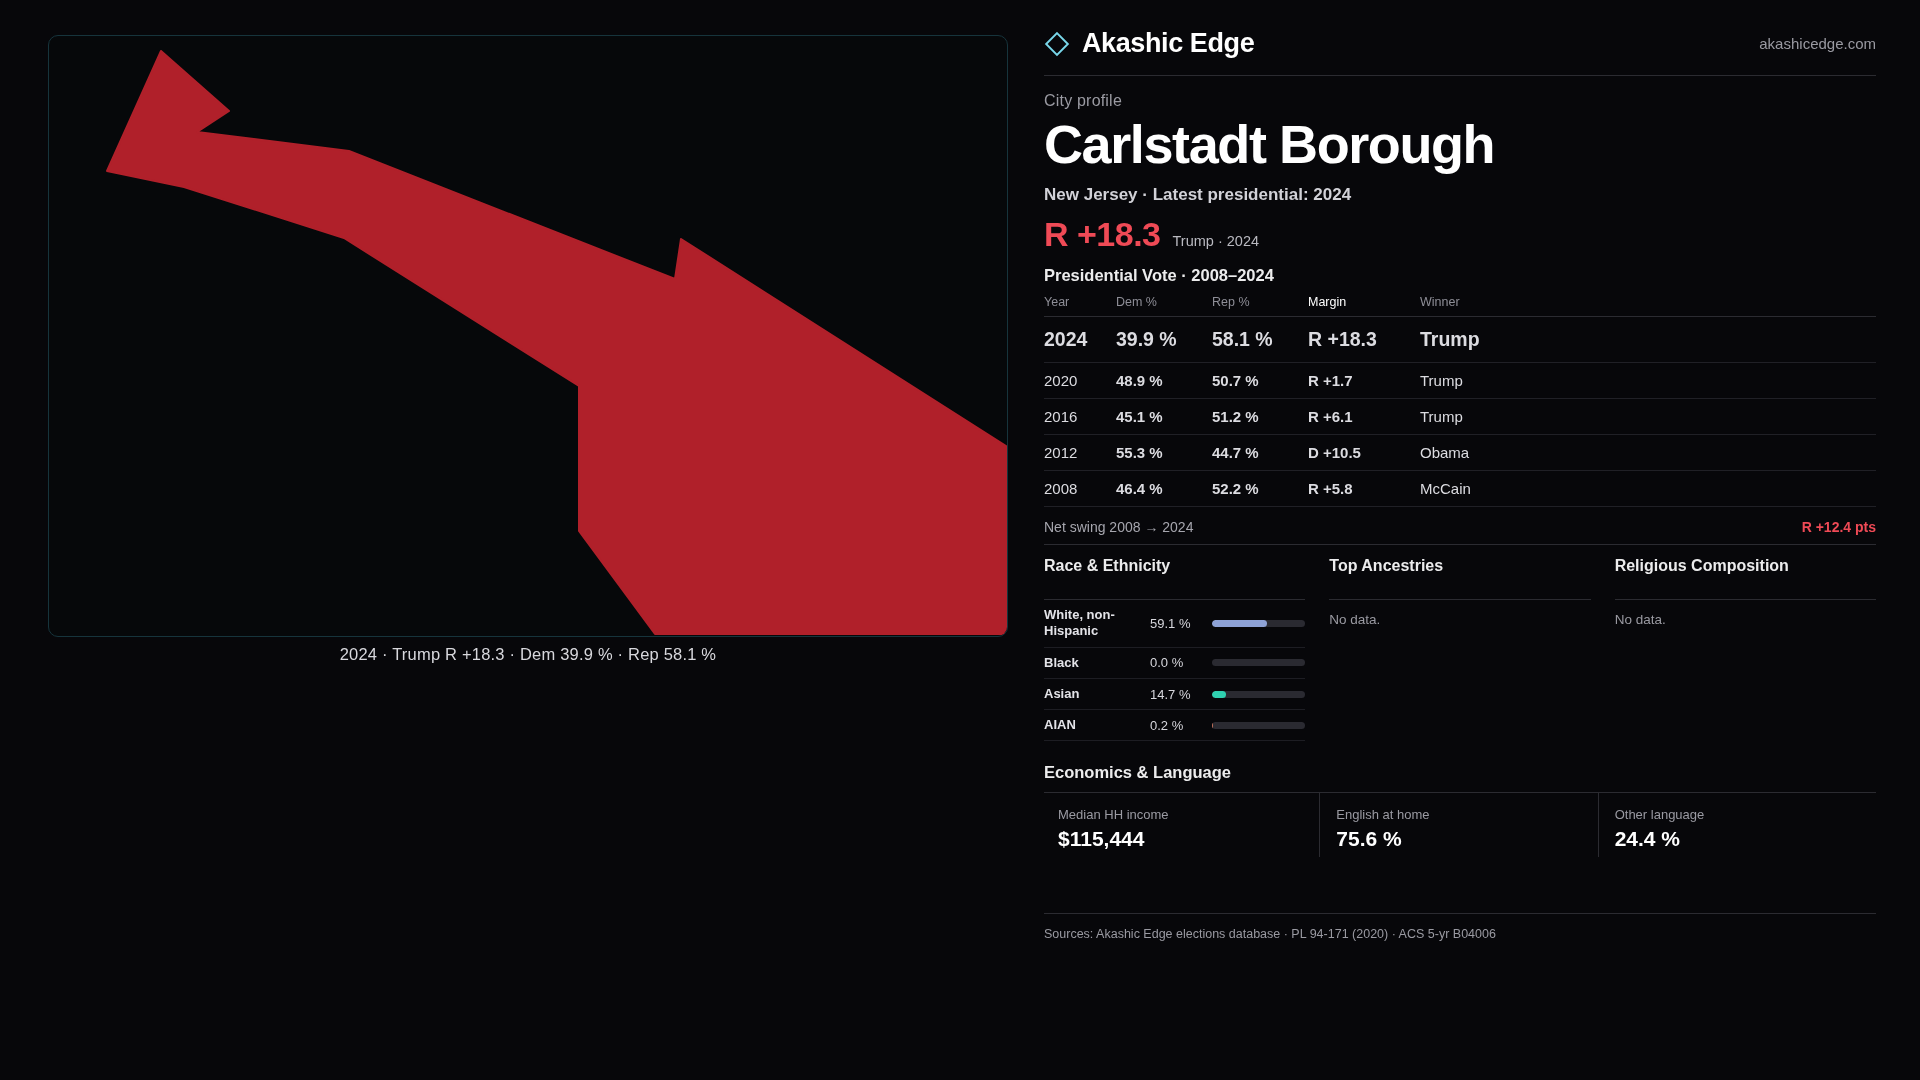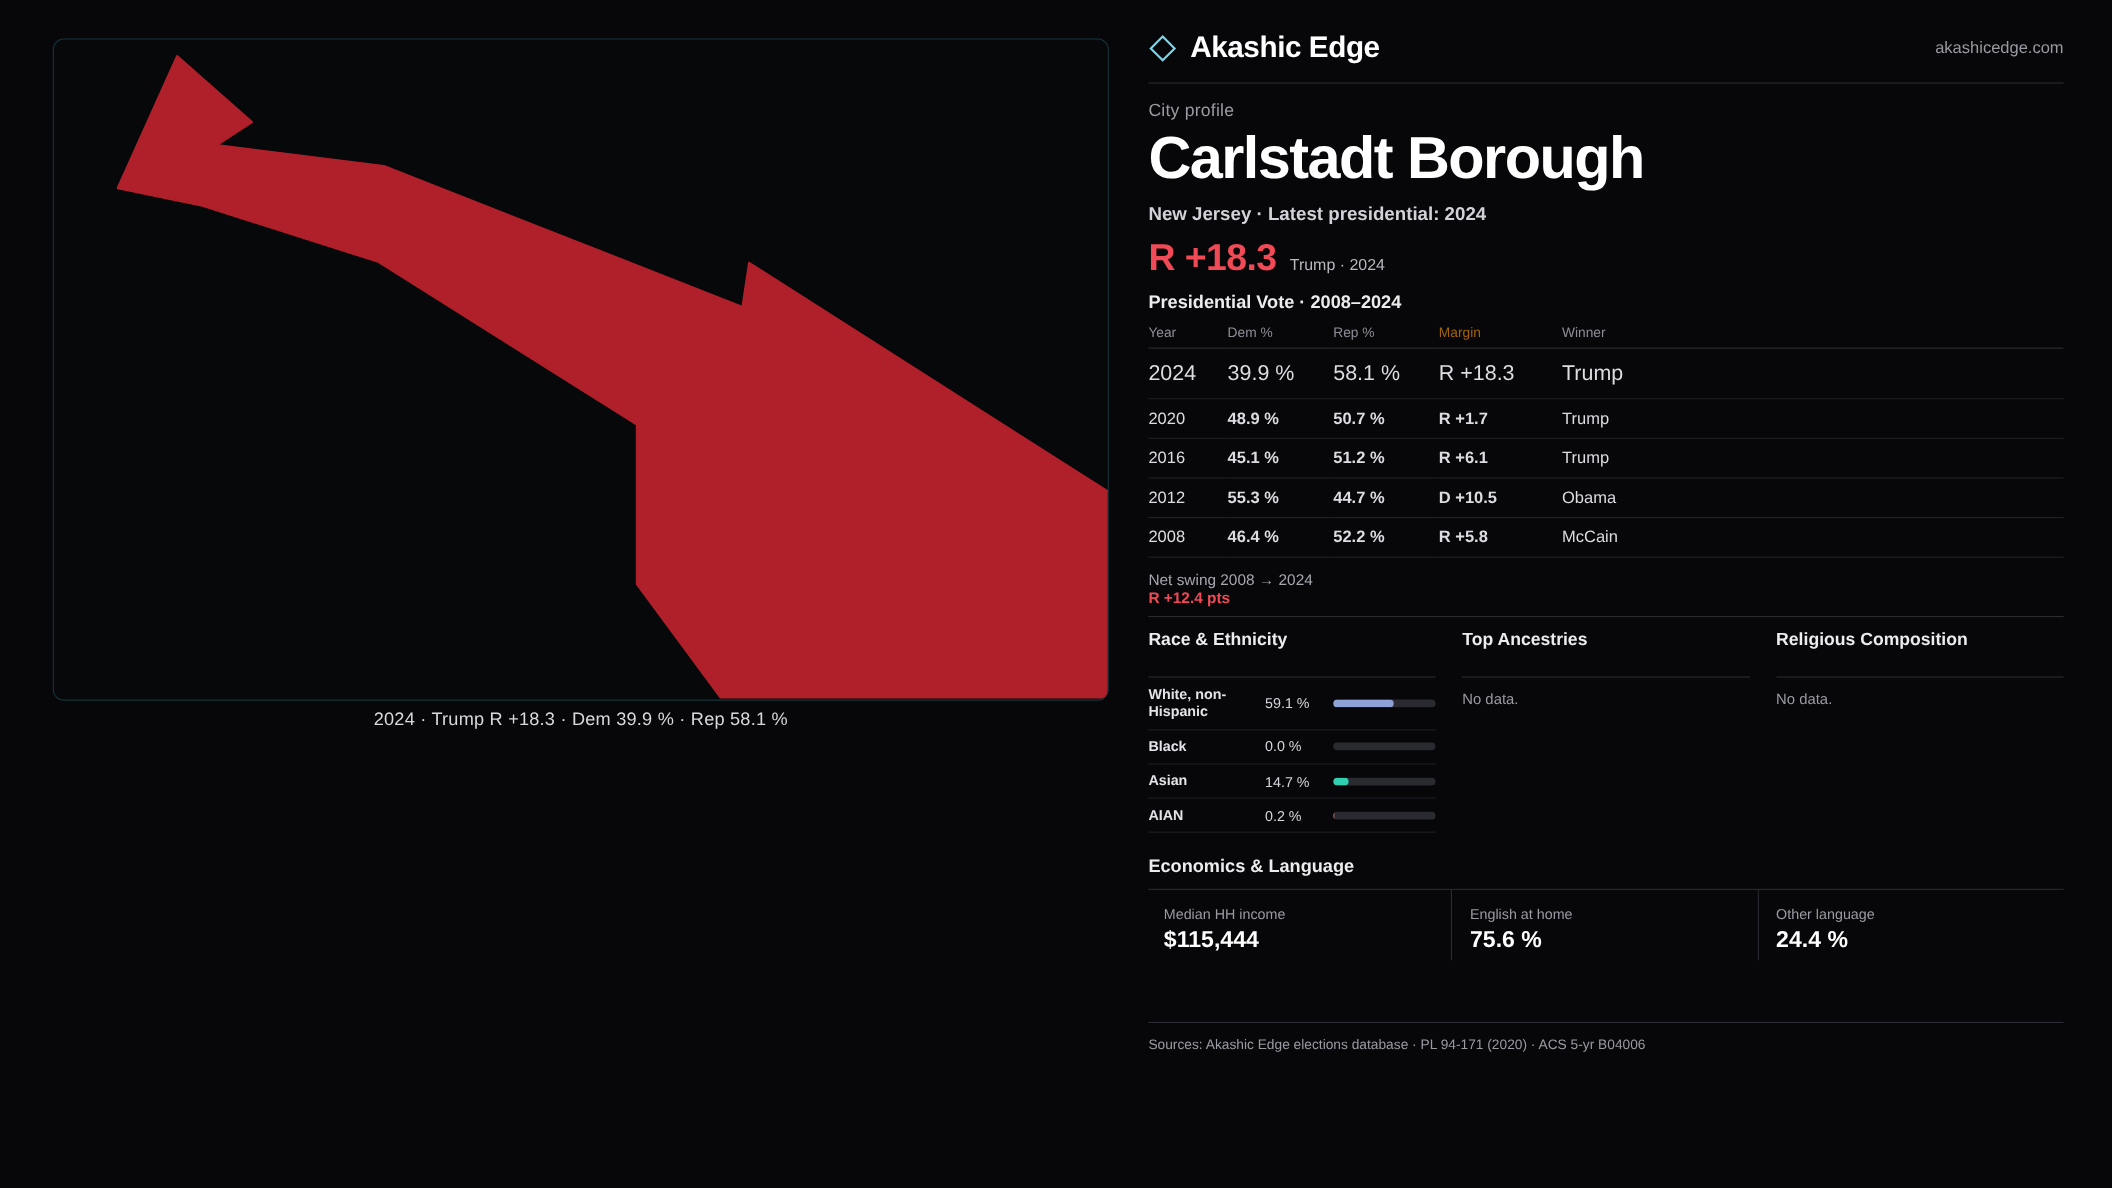--- a/index.html
+++ b/index.html
@@ -85,36 +85,35 @@
   table.votes { width: 832px; border-collapse: collapse; margin-top: 10px; }
   table.votes th {
     text-align: left; font-size: 12.5px; font-weight: normal;
     color: #8e8e97; padding: 0 0 7px 0;
     border-bottom: 1px solid #2b2b31;
   }
   table.votes td {
     padding: 9px 0; border-bottom: 1px solid #202026;
     font-size: 15px; color: #dcdce1;
   }
-  table.votes tr.latest td { font-size: 19.5px; font-weight: normal; padding: 11px 0; }
+  table.votes tr.latest td { font-size: 19.5px; font-weight: bold; padding: 11px 0; }
   .c-year { width: 72px; }
   .c-dem  { width: 96px; color: #3b82f6; font-weight: bold; }
   .c-rep  { width: 96px; color: #ef4a56; font-weight: bold; }
   .c-mar  { width: 112px; font-weight: bold; }
   .mar-R { color: #ef4a56; }
   .mar-D { color: #3b82f6; }
   .c-win  { color: #f0f0f3; }
   tr.latest .c-win { font-weight: bold; }
 
   .swingrow {
     width: 832px; margin-top: 12px;
     display: flex; justify-content: space-between; align-items: baseline;
     padding-bottom: 9px;
     border-bottom: 1px solid #2b2b31;
-    flex-direction: column;
   }
   .swing-label { font-size: 14px; color: #a6a6ae; }
   .swing-value { font-size: 14px; font-weight: bold; color: #ef4a56; }
 
   
   .cols { width: 832px; display: flex; gap: 24px; margin-top: 12px; }
   .col { flex: 1 1 0; }
   .col h3 {
     font-size: 16px; font-weight: bold; color: #ececed;
     padding-bottom: 24px; border-bottom: 1px solid #2b2b31;
@@ -180,21 +179,21 @@
     </div>
 
     <div class="section-title">Presidential Vote · 2008–2024</div>
 
     <table class="votes">
       <thead>
         <tr>
           <th class="c-year">Year</th>
           <th class="c-dem" style="color:#8e8e97;font-weight:normal">Dem %</th>
           <th class="c-rep" style="color:#8e8e97;font-weight:normal">Rep %</th>
-          <th class="c-mar" style="color:#a16207;font-weight:normal">Margin</th>
+          <th class="c-mar" style="color:#ffffff;font-weight:normal">Margin</th>
           <th class="c-win" style="color:#8e8e97;font-weight:normal">Winner</th>
         </tr>
       </thead>
       <tbody>
         <tr class="latest">
           <td class="c-year">2024</td>
           <td class="c-dem">39.9 %</td>
           <td class="c-rep">58.1 %</td>
           <td class="c-mar mar-R">R +18.3</td>
           <td class="c-win">Trump</td>

